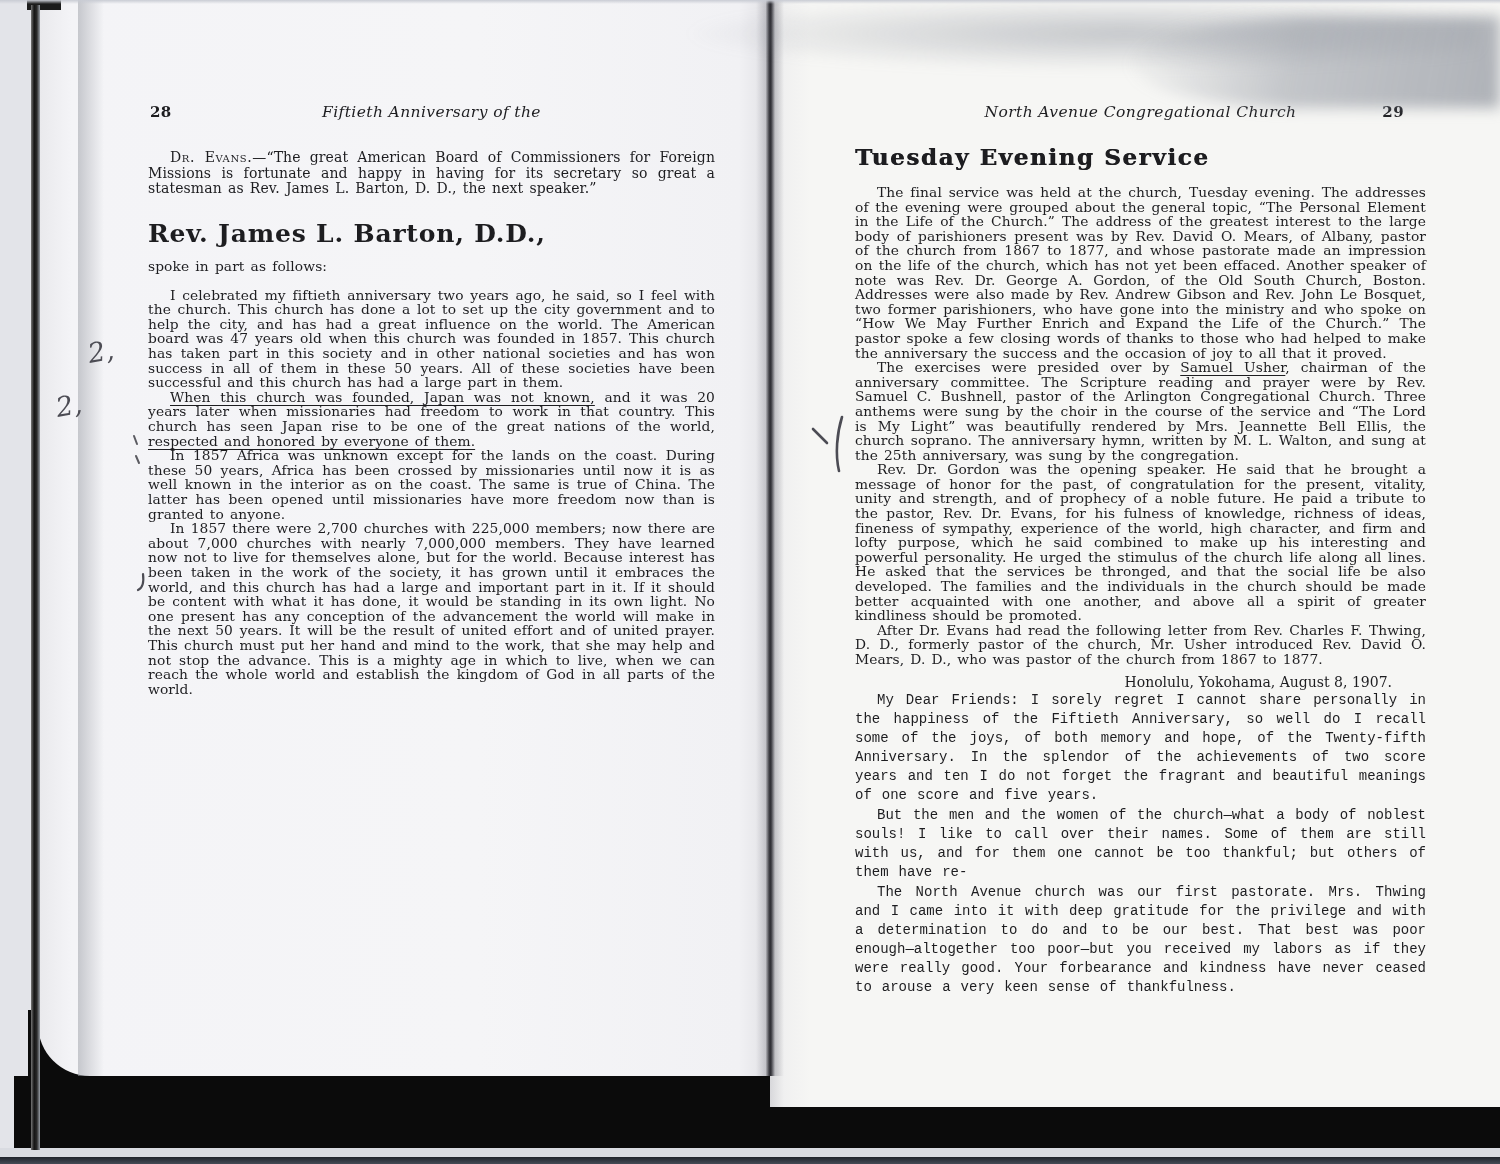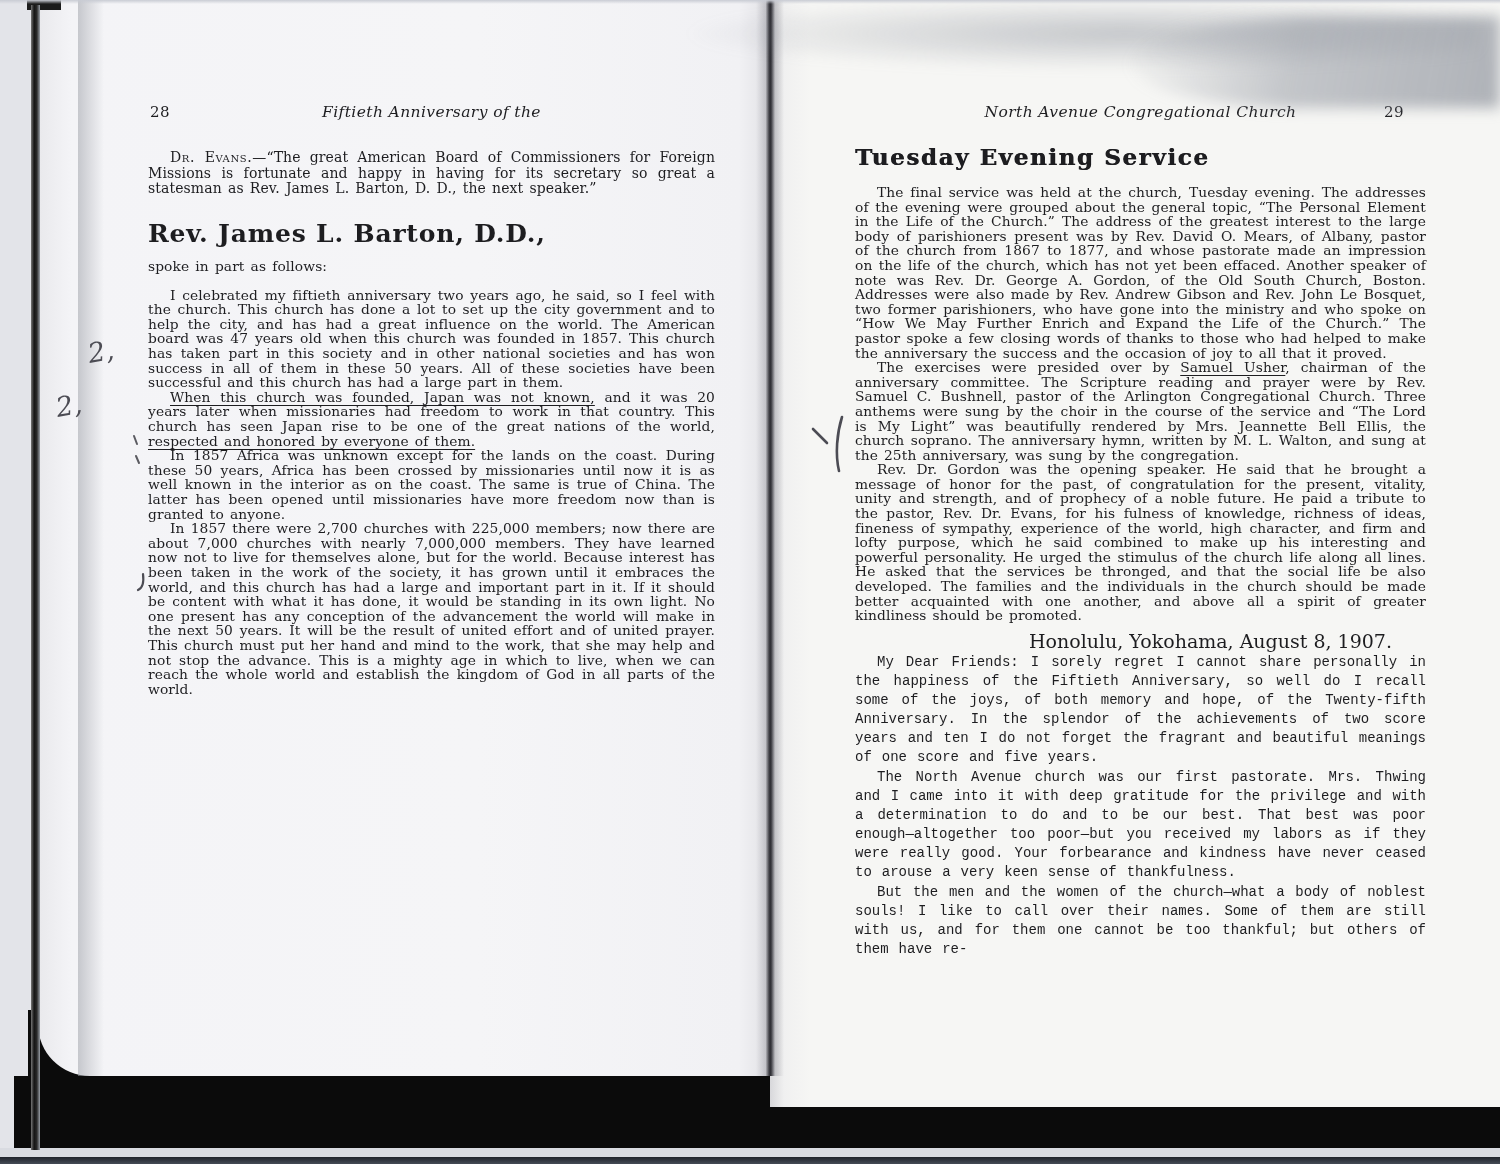--- a/index.html
+++ b/index.html
@@ -49,40 +49,40 @@
     background:linear-gradient(100deg, rgba(124,130,142,0) 0%, rgba(124,130,142,0.42) 45%, rgba(116,122,134,0.55) 100%);
     border-radius:60% 0 0 55%; filter:blur(7px); }
 
   
   .col { position:absolute; top:103px; }
   .col-left  { left:110px; width:567px; }
   .col-right { left:85px;  width:571px; }
 
   .running-head { position:relative; height:20px; font-style:italic; font-size:15.5px;
     letter-spacing:0.4px; text-align:center; }
-  .running-head .pgnum { position:absolute; font-style:normal; font-size:15px; top:0; }
+  .running-head .pgnum { position:absolute; font-style:normal; font-size:15px; top:0;font-weight:bold; }
   .pg-left-num { left:2px; }
   .pg-right-num { right:22px; }
 
   .bt { font-size:13.8px; line-height:14.6px; text-align:justify; text-indent:22px;
     word-spacing:1.6px; letter-spacing:0.1px; }
   .intro { font-size:14px; line-height:15.7px; margin-top:27px; }
   .sc { font-variant:small-caps; letter-spacing:0.6px; }
 
   .h-speaker { font-size:25px; text-indent:0; letter-spacing:0.8px;
     margin-top:22px; }
   .spoke { margin-top:11px; text-indent:0; }
   .tight { margin-top:14px; }
 
   .h-blackletter { font-size:23px; font-weight:bold; text-align:left; letter-spacing:1.6px;
     margin-top:20px; text-shadow:0.6px 0 0 currentColor; }
   .rp-body { margin-top:15px; }
 
   .h-letter { font-size:26px; text-align:center; letter-spacing:0.6px; margin-top:14px; }
-  .dateline { text-align:right; padding-right:34px; font-size:19px; margin-top:7px; }
+  .dateline { text-align:right; padding-right:34px; font-size:14px; margin-top:7px; }
   .letter-p { font-size:14px; line-height:19px; text-align:justify; text-indent:22px;
     word-spacing:1.6px; margin-top:1px;font-family:Liberation Mono, monospace; }
 
   .u { text-decoration:underline; text-underline-offset:2.5px; text-decoration-thickness:1.2px; }
 
   
   .pmark { position:absolute; z-index:6; color:#4c4c54; font-style:italic;
     font-size:27px; transform:rotate(-10deg); line-height:1; }
   .pmark-1 { left:88px; top:338px; }
   .pmark-2 { left:56px; top:392px; }
@@ -122,24 +122,25 @@
   <div class="page page-right">
     <div class="col col-right">
       <div class="running-head">
         <span class="title">North Avenue Congregational Church</span>
         <span class="pgnum pg-right-num">29</span>
       </div>
       <h2 class="h-blackletter">Tuesday Evening Service</h2>
       <p class="bt rp-body">The final service was held at the church, Tuesday evening. The addresses of the evening were grouped about the general topic, “The Personal Element in the Life of the Church.” The address of the greatest interest to the large body of parishioners present was by Rev. David O. Mears, of Albany, pastor of the church from 1867 to 1877, and whose pastorate made an impression on the life of the church, which has not yet been effaced. Another speaker of note was Rev. Dr. George A. Gordon, of the Old South Church, Boston. Addresses were also made by Rev. Andrew Gibson and Rev. John Le Bosquet, two former parishioners, who have gone into the ministry and who spoke on “How We May Further Enrich and Expand the Life of the Church.” The pastor spoke a few closing words of thanks to those who had helped to make the anniversary the success and the occasion of joy to all that it proved.</p>
       <p class="bt"><span>The exercises were presided over by </span><span class="u">Samuel Usher</span><span>, chairman of the anniversary committee. The Scripture reading and prayer were by Rev. Samuel C. Bushnell, pastor of the Arlington Congregational Church. Three anthems were sung by the choir in the course of the service and “The Lord is My Light” was beautifully rendered by Mrs. Jeannette Bell Ellis, the church soprano. The anniversary hymn, written by M. L. Walton, and sung at the 25th anniversary, was sung by the congregation.</span></p>
       <p class="bt">Rev. Dr. Gordon was the opening speaker. He said that he brought a message of honor for the past, of congratulation for the present, vitality, unity and strength, and of prophecy of a noble future. He paid a tribute to the pastor, Rev. Dr. Evans, for his fulness of knowledge, richness of ideas, fineness of sympathy, experience of the world, high character, and firm and lofty purpose, which he said combined to make up his interesting and powerful personality. He urged the stimulus of the church life along all lines. He asked that the services be thronged, and that the social life be also developed. The families and the individuals in the church should be made better acquainted with one another, and above all a spirit of greater kindliness should be promoted.</p>
+      <p class="bt">After Dr. Evans had read the following letter from Rev. Charles F. Thwing, D. D., formerly pastor of the church, Mr. Usher introduced Rev. David O. Mears, D. D., who was pastor of the church from 1867 to 1877.</p>
       <p class="dateline">Honolulu, Yokohama, August 8, 1907.</p>
       <p class="letter-p">My Dear Friends: I sorely regret I cannot share personally in the happiness of the Fiftieth Anniversary, so well do I recall some of the joys, of both memory and hope, of the Twenty-fifth Anniversary. In the splendor of the achievements of two score years and ten I do not forget the fragrant and beautiful meanings of one score and five years.</p>
+      <p class="letter-p">But the men and the women of the church—what a body of noblest souls! I like to call over their names. Some of them are still with us, and for them one cannot be too thankful; but others of them have re-</p>
       <p class="letter-p">The North Avenue church was our first pastorate. Mrs. Thwing and I came into it with deep gratitude for the privilege and with a determination to do and to be our best. That best was poor enough—altogether too poor—but you received my labors as if they were really good. Your forbearance and kindness have never ceased to arouse a very keen sense of thankfulness.</p>
-      <p class="letter-p">But the men and the women of the church—what a body of noblest souls! I like to call over their names. Some of them are still with us, and for them one cannot be too thankful; but others of them have re-</p>
     </div>
   </div>
 
   <div class="gutter"></div>
   <div class="smudge-a"></div>
   <div class="smudge-b"></div>
   <div class="top-strip"></div>
 
   <div class="pmark pmark-1">2,</div>
   <div class="pmark pmark-2">2,</div>

